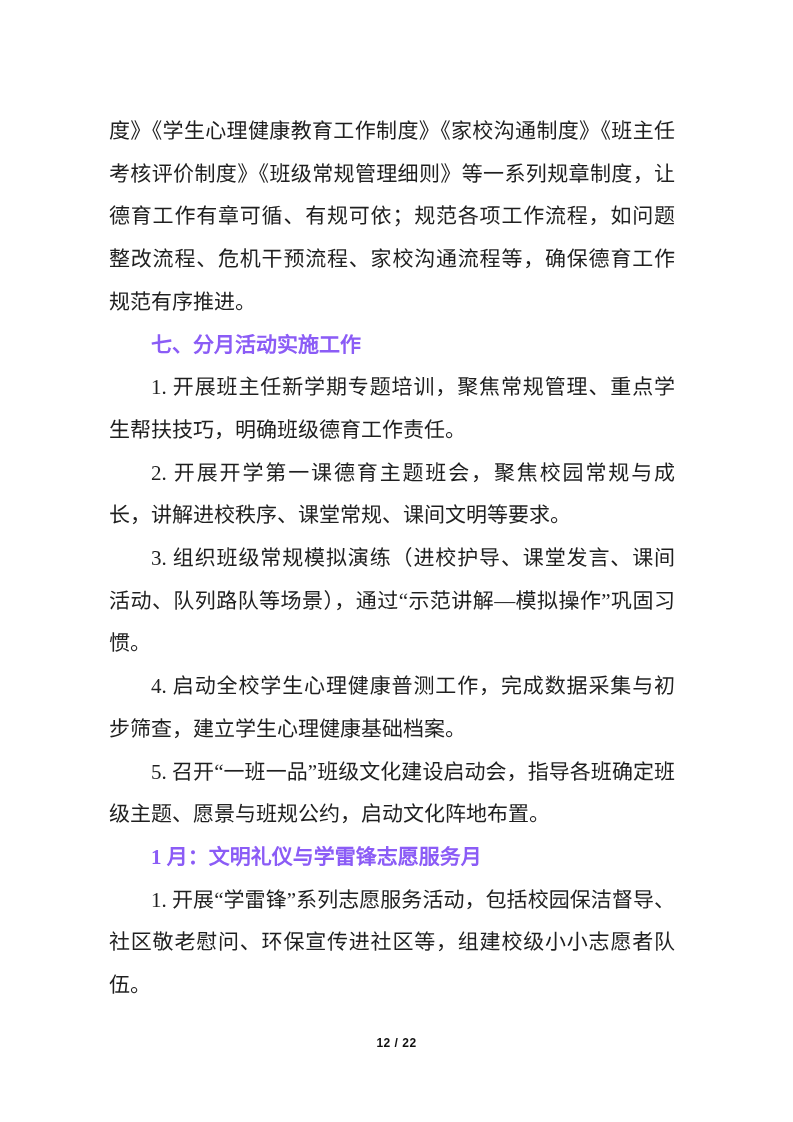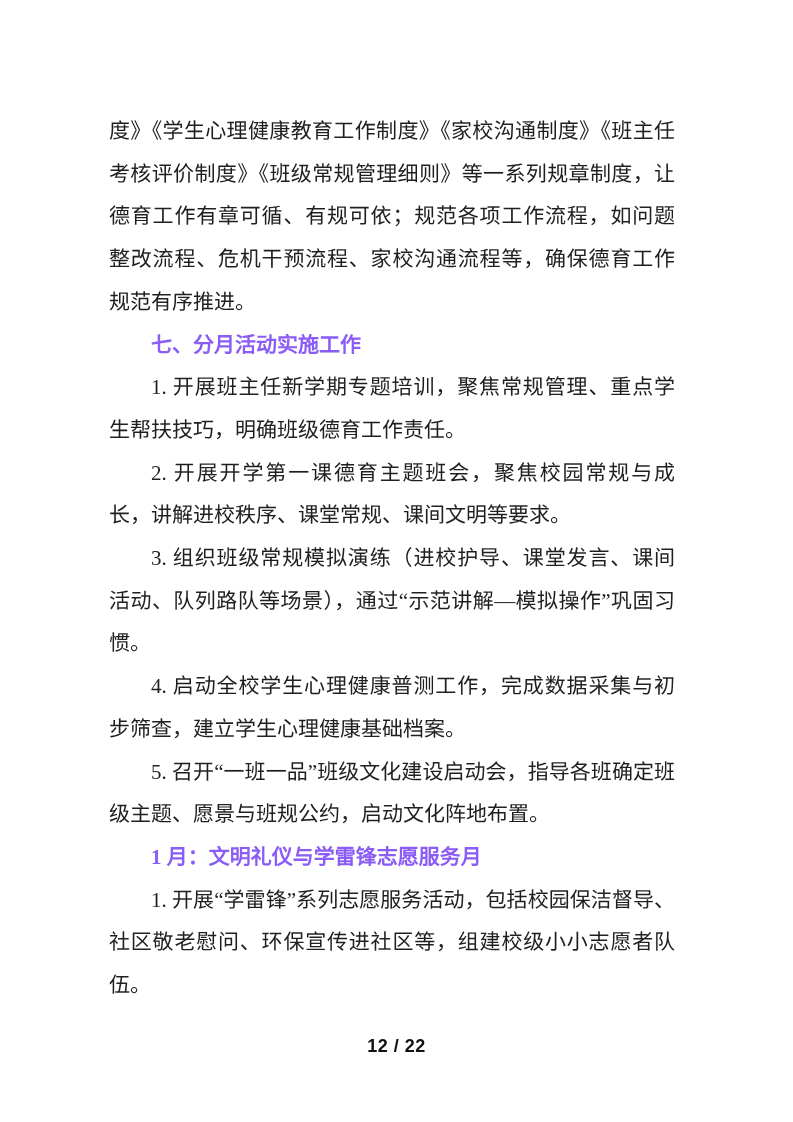--- a/index.html
+++ b/index.html
@@ -40,21 +40,21 @@
     color: #8b5cf6;
   }
   .footer {
     position: absolute;
     left: 0;
     right: 0;
     top: 1020px;
     text-align: center;
     font-family: "Liberation Sans", "DejaVu Sans", sans-serif;
     font-weight: 700;
-    font-size: 18px;
+    font-size: 12px;
     letter-spacing: 0.5px;
     color: #111111;
   }
 </style>
 </head>
 <body>
 
 <div class="page">
   <div class="content">
     <p class="para-continuation">度》《学生心理健康教育工作制度》《家校沟通制度》《班主任考核评价制度》《班级常规管理细则》等一系列规章制度，让德育工作有章可循、有规可依；规范各项工作流程，如问题整改流程、危机干预流程、家校沟通流程等，确保德育工作规范有序推进。</p>

